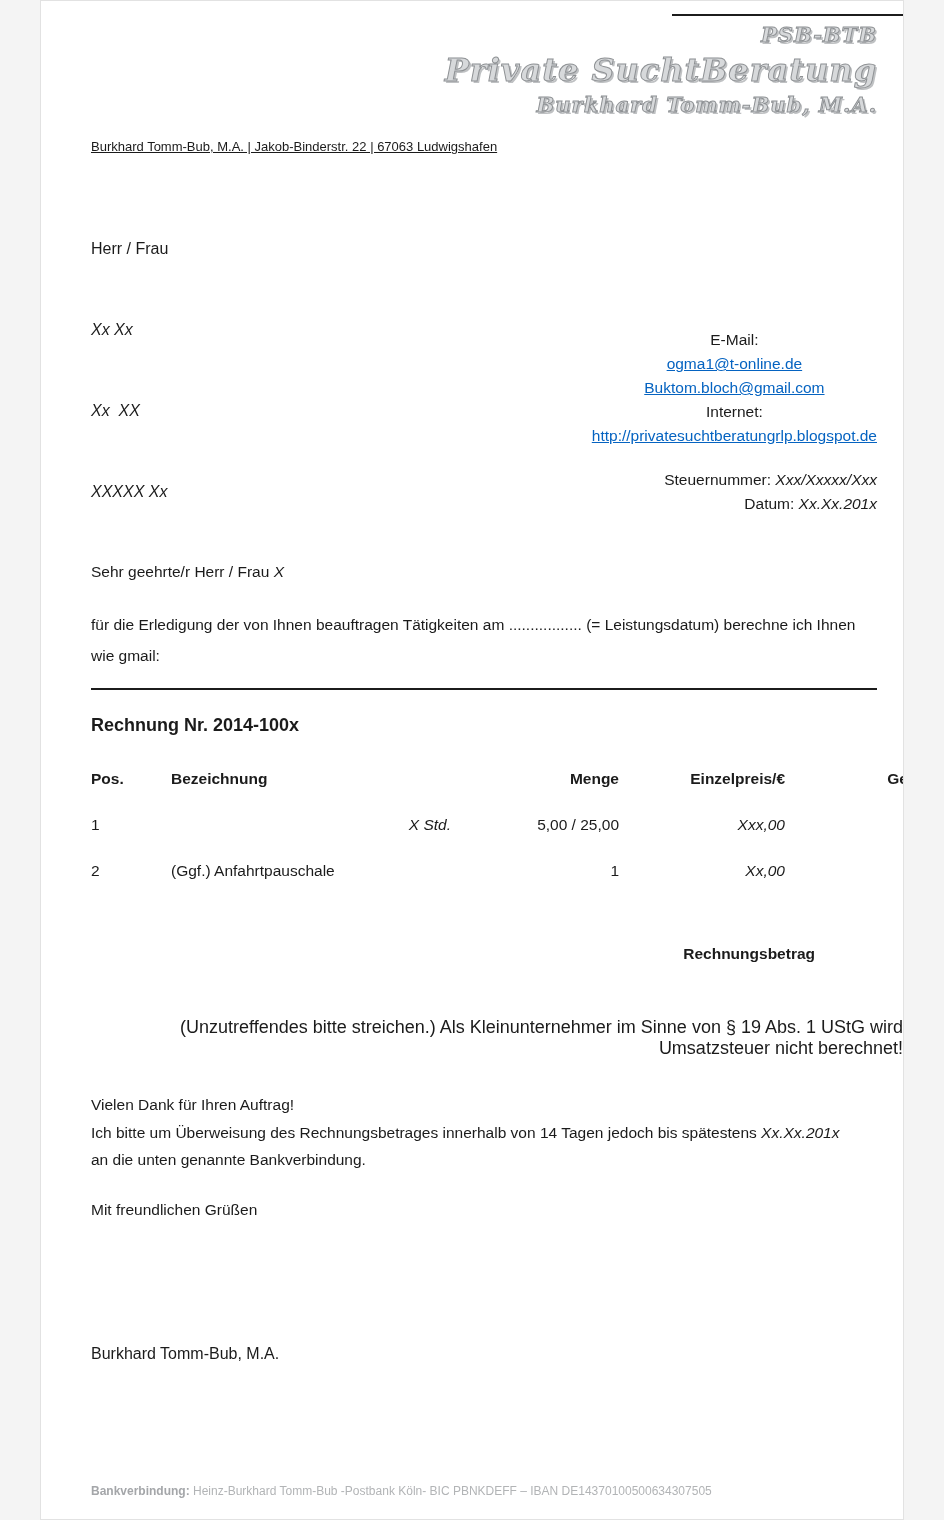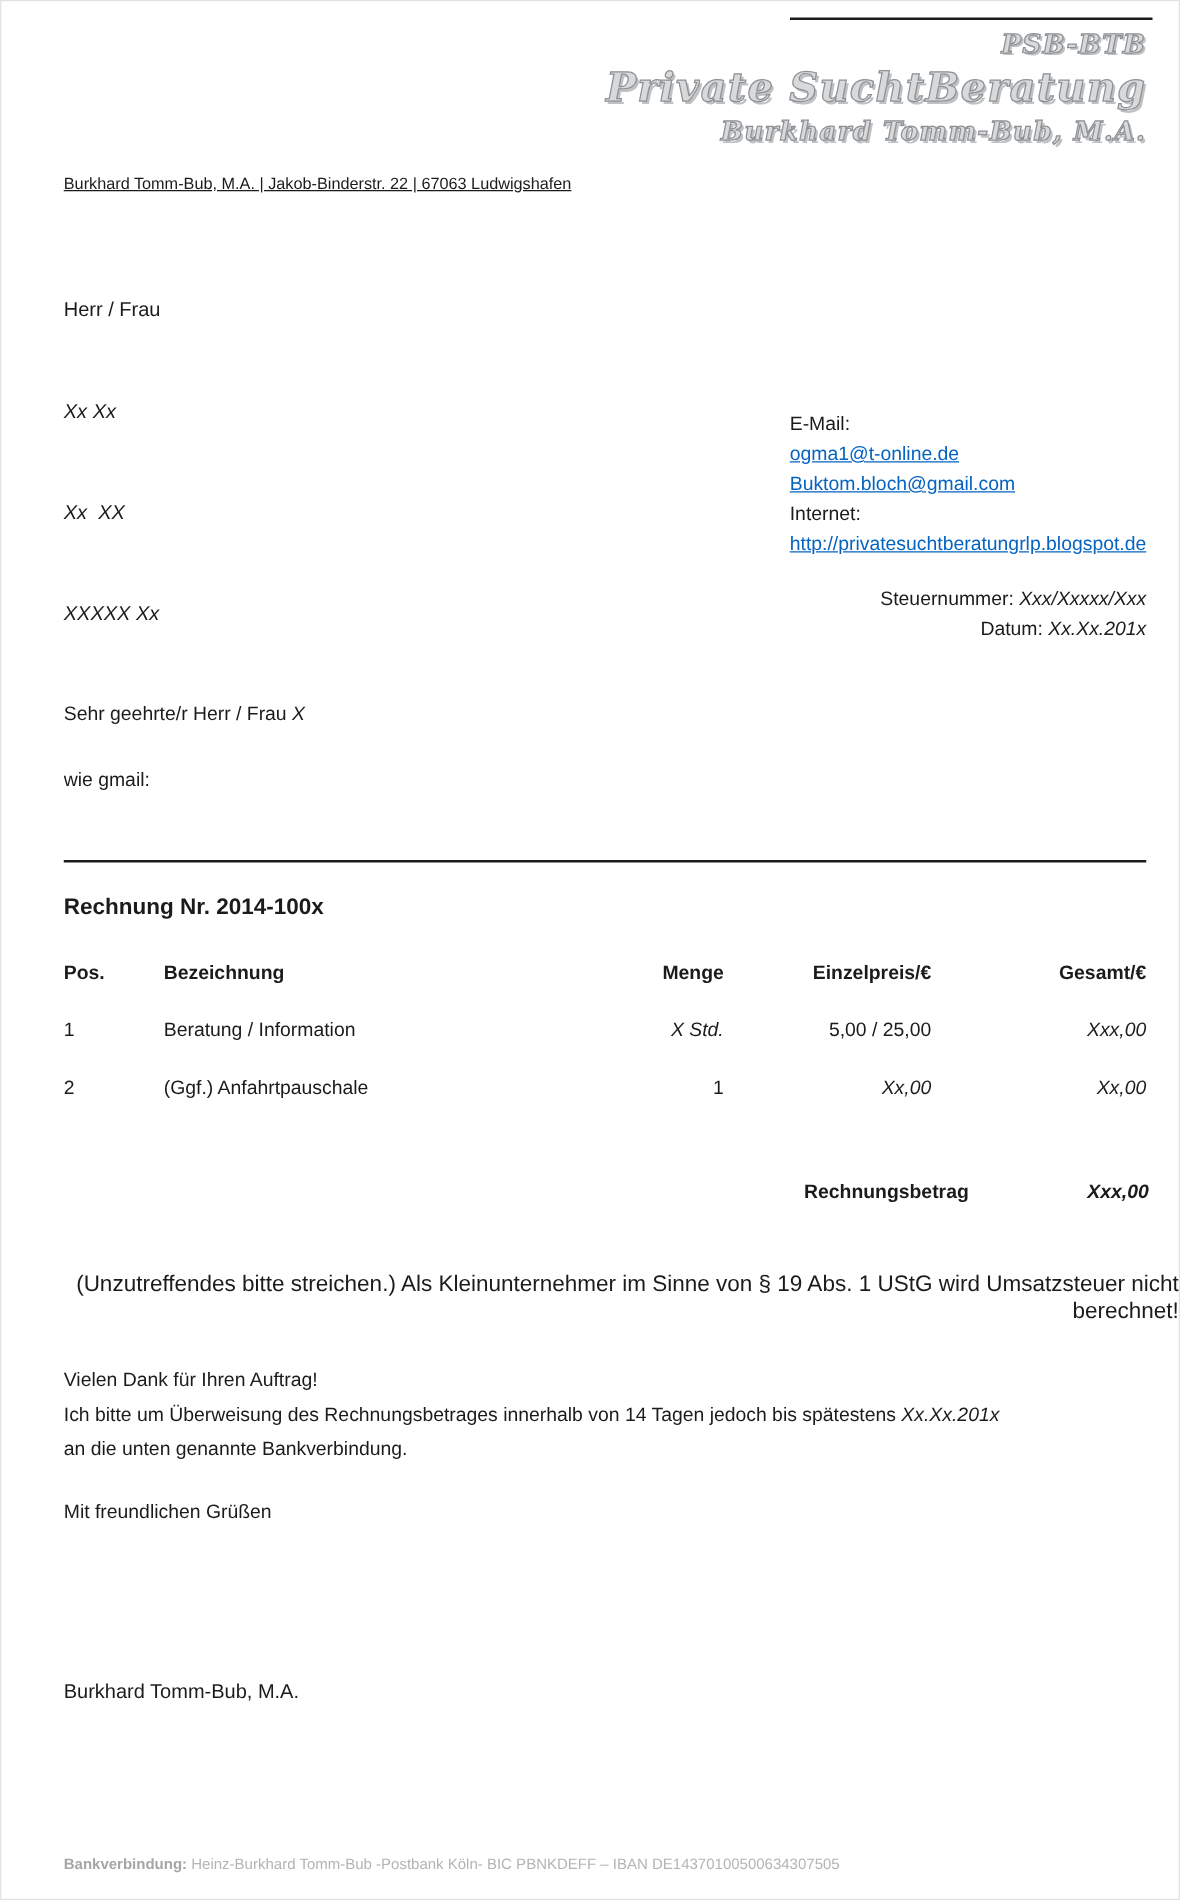--- a/index.html
+++ b/index.html
@@ -1,19 +1,19 @@
 <!DOCTYPE html>
 <html><head>
 <meta charset="utf-8">
 <style>
   * { margin:0; padding:0; box-sizing:border-box; }
   html,body { background:#f4f4f4; }
   body { font-family:"Liberation Sans", sans-serif; }
   .page {
-    position:relative; width:944px; height:1520px; margin:0 auto;
+    position:relative; width:864px; height:1520px; margin:0 auto;
     background:#ffffff; border:1px solid #e2e2e2; overflow:hidden;
     color:#1b1b1b; font-size:15.5px;
   }
   .abs { position:absolute; }
   .it { font-style:italic; }
   .b  { font-weight:bold; }
   .link { color:#0563c1; text-decoration:underline; cursor:pointer; }
 
   .top-rule { top:13px; left:631px; width:290px; height:2px; background:#1c1c1c; }
 
@@ -24,21 +24,21 @@
     text-shadow:2px 2px 0 #bfc1c3; letter-spacing:1px; line-height:1.32;
   }
   .logo-l1 { font-size:21px; }
   .logo-l2 { font-size:32px; }
   .logo-l3 { font-size:21px; }
 
   .sender-line { top:138px; left:50px; font-size:13px; text-decoration:underline; }
 
   .recipient-block { top:180px; left:50px; line-height:27px; font-size:16px; white-space:pre; }
 
-  .contact-block { top:327px; right:26px; text-align:left; line-height:24px; }
+  .contact-block { top:327px; right:26px; text-align:center; line-height:24px; }
   .meta-block    { top:467px; right:26px; text-align:right; line-height:24px; }
 
   .greeting-line { top:562px; left:50px; }
   .intro-block   { top:608px; left:50px; right:28px; line-height:31px; }
 
   .section-rule  { top:687px; left:50px; right:26px; height:2px; background:#1c1c1c; }
 
   .invoice-title { top:714px; left:50px; font-size:18px; }
 
   .table-block { top:766px; left:50px; width:866px; }
@@ -91,38 +91,38 @@
   <div class="abs meta-block">
     <div><span>Steuernummer:</span> <span class="it">Xxx/Xxxxx/Xxx</span></div>
     <div><span>Datum:</span> <span class="it">Xx.Xx.201x</span></div>
   </div>
 
   <div class="abs greeting-line">
     <span>Sehr geehrte/r Herr / Frau</span> <span class="it">X</span>
   </div>
 
   <div class="abs intro-block">
+    <div>für die Erledigung der von Ihnen beauftragen Tätigkeiten am ................. (= Leistungsdatum) berechne ich Ihnen</div>
     <div>wie gmail:</div>
   </div>
 
   <div class="abs section-rule"></div>
 
   <div class="abs invoice-title b">Rechnung Nr. 2014-100x</div>
 
   <div class="abs table-block">
     <div class="inv-grid inv-row b">
       <div>Pos.</div>
       <div>Bezeichnung</div>
       <div class="col-r">Menge</div>
       <div class="col-r">Einzelpreis/€</div>
       <div class="col-r">Gesamt/€</div>
     </div>
     <div class="inv-grid inv-row">
       <div>1</div>
-      <div>Beratung / Information</div>
       <div class="col-r it">X Std.</div>
       <div class="col-r">5,00 / 25,00</div>
       <div class="col-r it">Xxx,00</div>
     </div>
     <div class="inv-grid inv-row">
       <div>2</div>
       <div>(Ggf.) Anfahrtpauschale</div>
       <div class="col-r">1</div>
       <div class="col-r it">Xx,00</div>
       <div class="col-r it">Xx,00</div>

